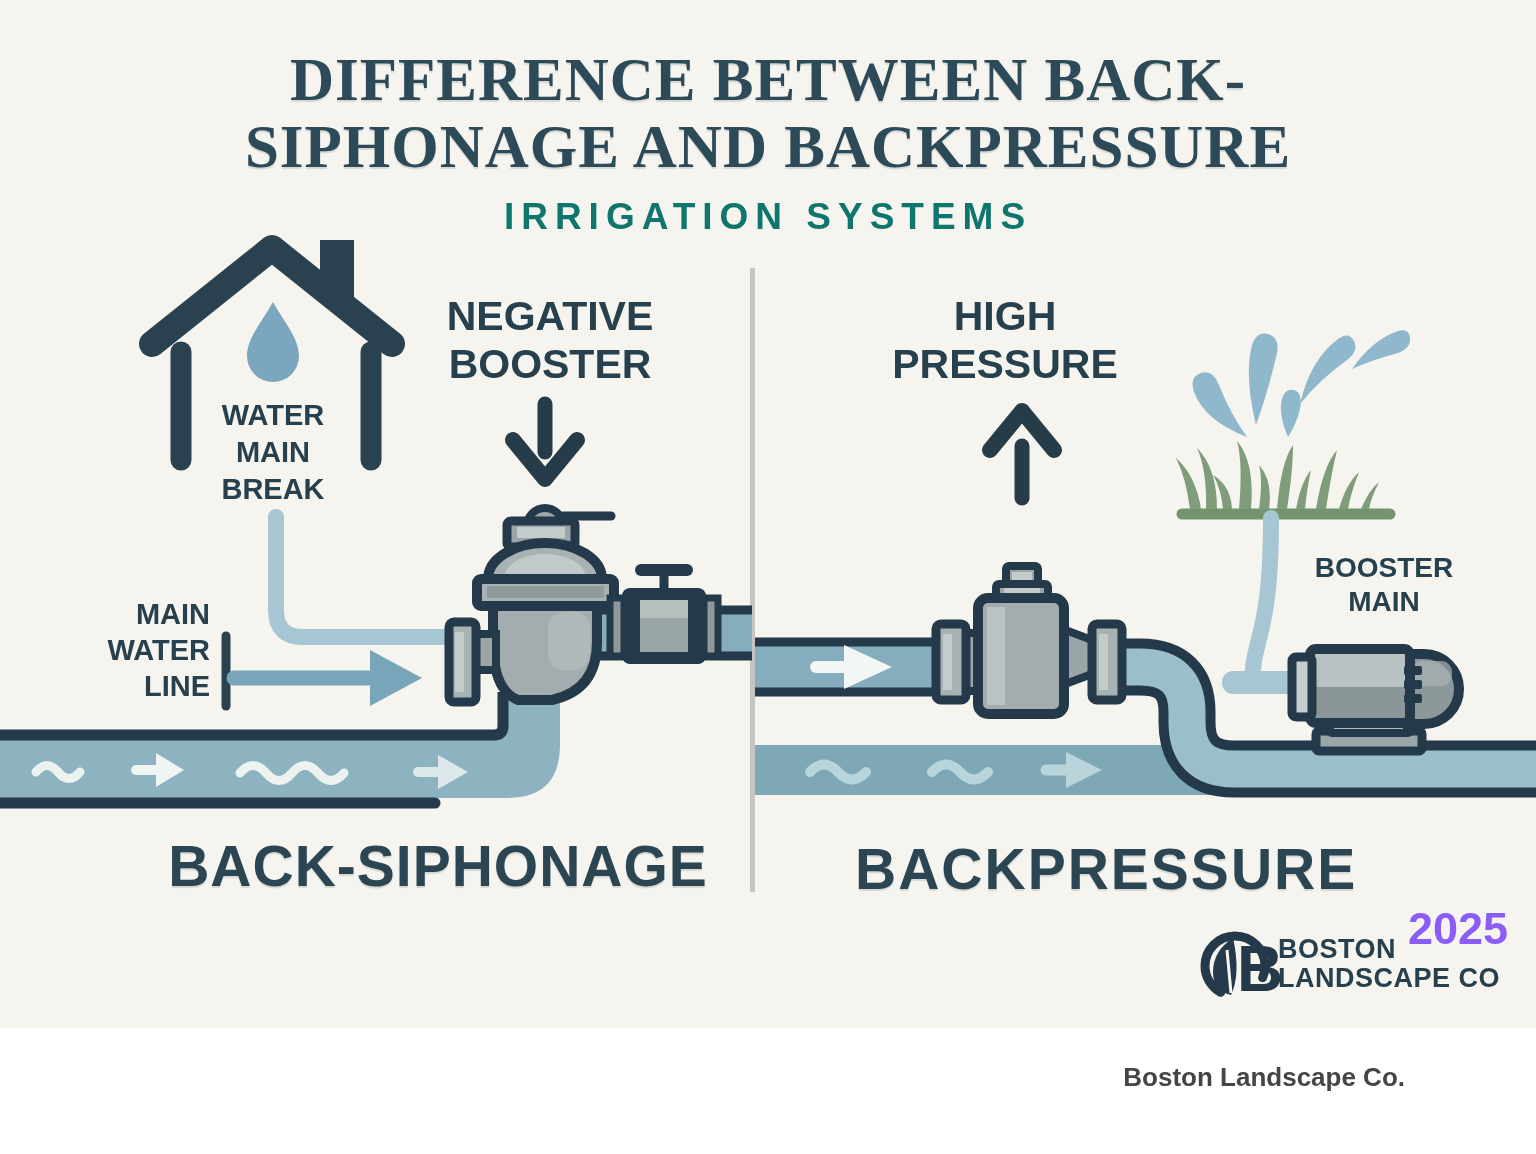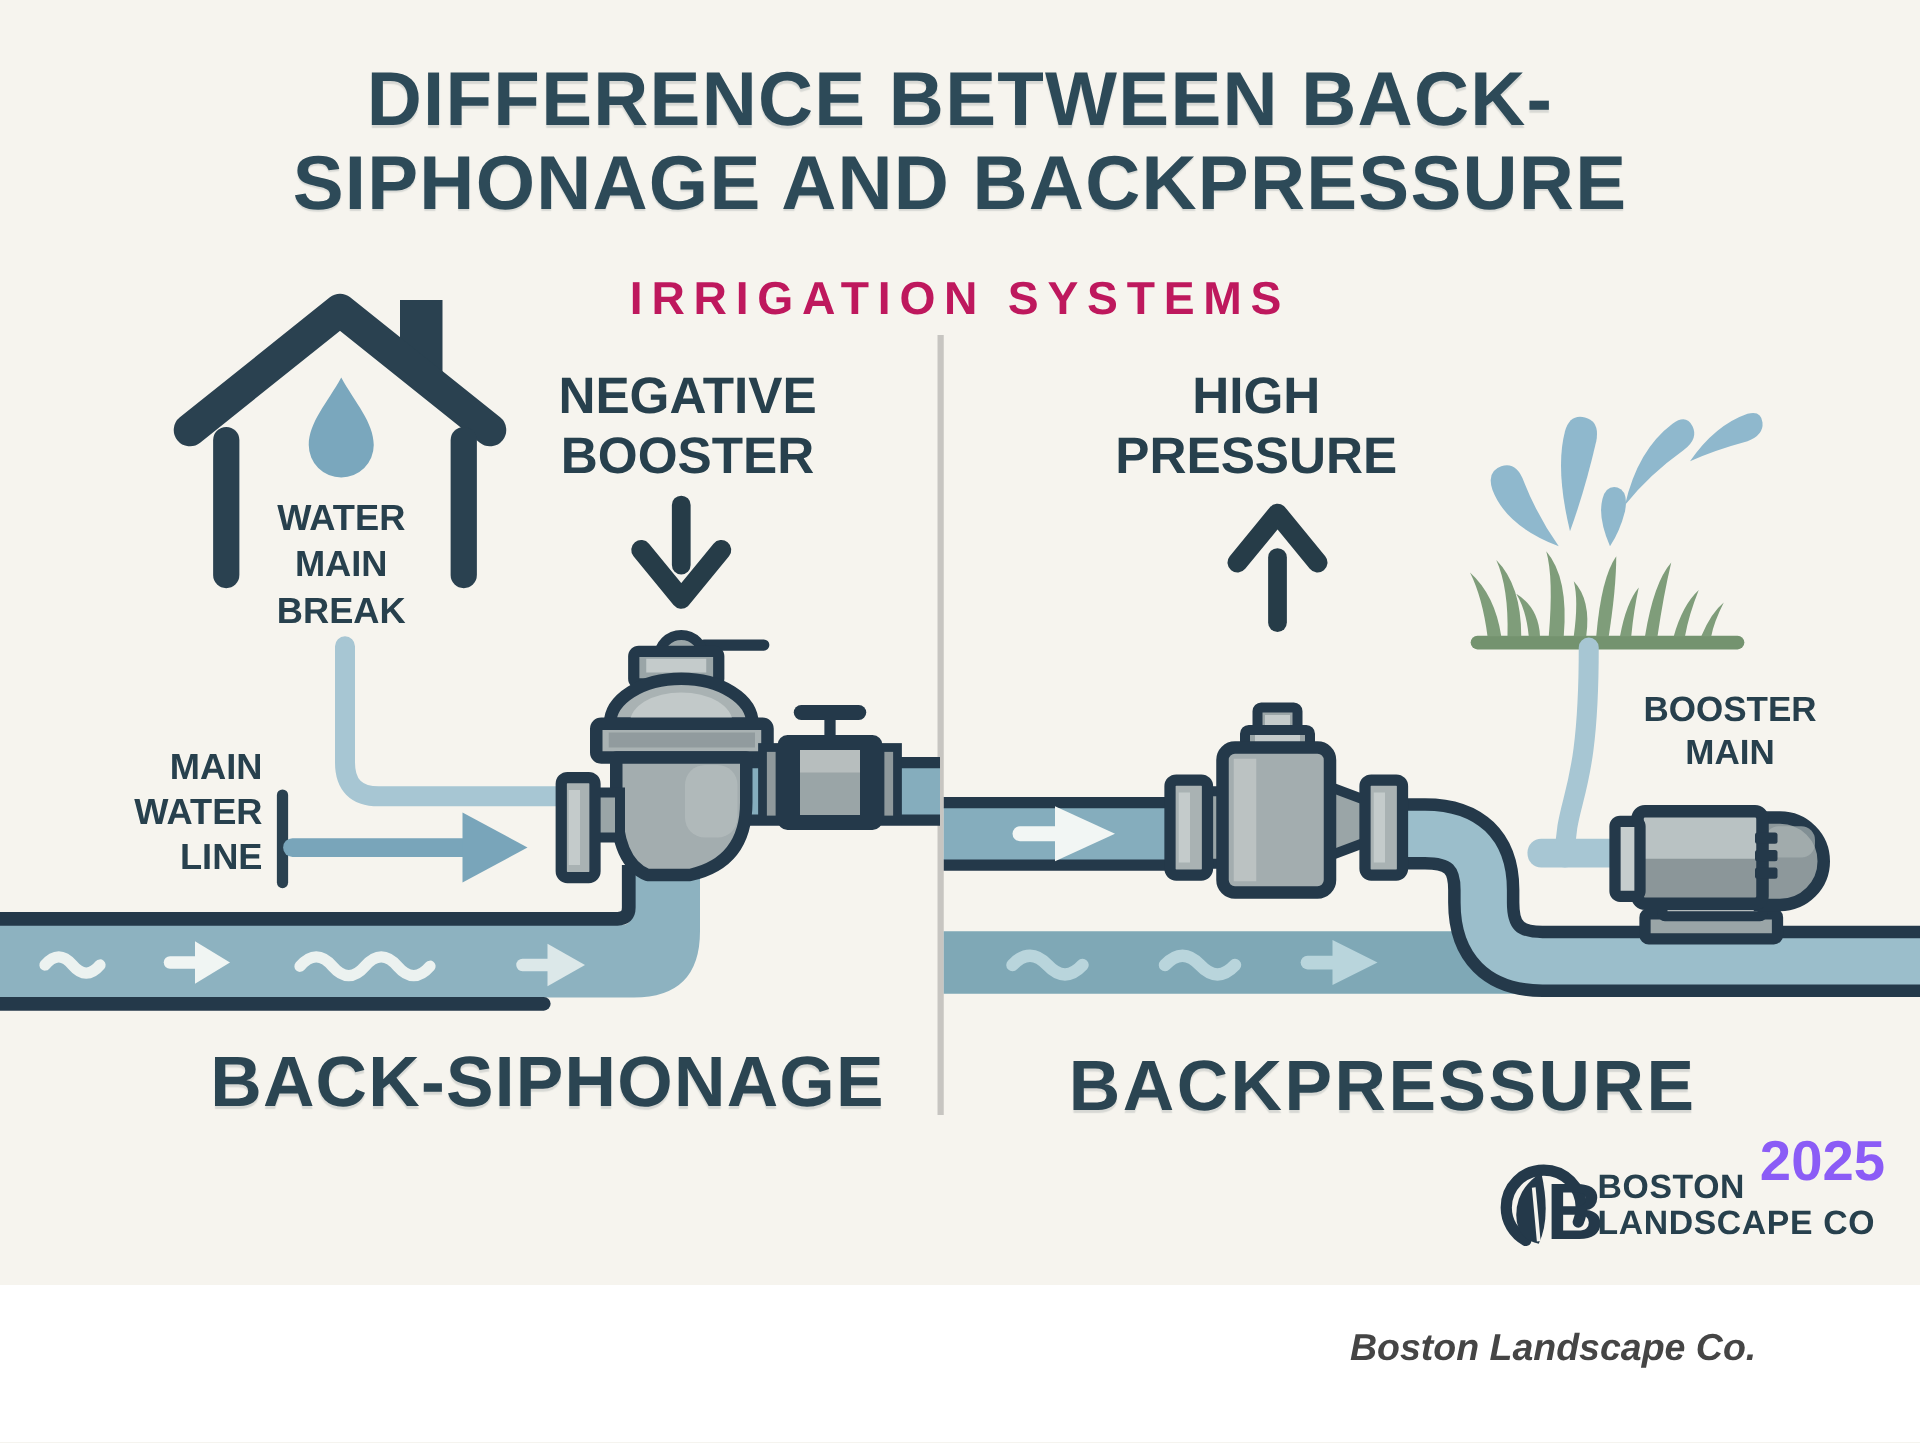--- a/index.html
+++ b/index.html
@@ -1,38 +1,38 @@
 <!DOCTYPE html>
 <html><head>
 <meta charset="utf-8">
 <style>
   html,body{margin:0;padding:0;}
   body{font-family:"Liberation Sans",sans-serif;background:#e8e6e0;}
   .canvas{position:relative;width:1536px;height:1154px;background:#f6f4ee;overflow:hidden;margin:0 auto;}
   .abs{position:absolute;}
   .lbl{color:#27404d;font-weight:bold;}
   .title{top:46px;left:0;width:1536px;text-align:center;font-size:61px;line-height:1.1;
-         letter-spacing:1px;color:#2d4a58;font-weight:bold;text-shadow:0 2px 1px rgba(40,60,70,0.15);}
+         letter-spacing:1px;color:#2d4a58;font-weight:bold;text-shadow:0 2px 1px rgba(40,60,70,0.15);font-family:Liberation Serif, serif;}
   .subtitle{top:196px;left:0;width:1536px;text-align:center;font-size:37px;letter-spacing:7px;
-            color:#be185d;font-weight:bold;margin-top:22px;}
+            color:#0f766e;font-weight:bold;}
   .neg-pressure{left:415px;top:292px;width:270px;text-align:center;font-size:41px;line-height:1.18;}
   .high-pressure{left:875px;top:292px;width:260px;text-align:center;font-size:41px;line-height:1.18;}
   .wmb{left:198px;top:397px;width:150px;text-align:center;font-size:29px;line-height:1.28;}
   .mwl{left:60px;top:597px;width:150px;text-align:right;font-size:29px;line-height:1.24;}
   .bpump{left:1294px;top:551px;width:180px;text-align:center;font-size:28px;line-height:1.2;}
   .section-label{font-size:57px;letter-spacing:1px;color:#2b4552;
                  text-shadow:0 2px 1px rgba(40,60,70,0.15);}
   .backsiph{left:138px;top:833px;width:600px;text-align:center;}
   .backpres{left:855px;top:836px;width:520px;text-align:left;letter-spacing:2px;}
   .year{left:1330px;top:903px;width:178px;text-align:right;font-size:45px;color:#8b5cf6;}
   .brand-text{left:1278px;top:935px;width:260px;font-size:27px;line-height:1.08;
               letter-spacing:0.5px;color:#27404d;font-weight:bold;}
   .footer{left:0;top:1028px;width:1536px;height:126px;background:#ffffff;}
   .footer-text{position:absolute;right:131px;top:34px;text-align:right;}
-  .footer-company{font-size:30px;font-weight:bold;color:#454545;font-style:italic;}
+  .footer-company{font-size:26px;font-weight:bold;color:#454545;}
   .footer-site{font-size:28px;color:#9b9b9b;margin-top:6px;}
   svg{display:block;}
 </style>
 </head>
 <body>
 
 <div class="canvas">
 
   <svg class="abs" style="left:0;top:0" width="1536" height="1154" viewBox="0 0 1536 1154">
 

